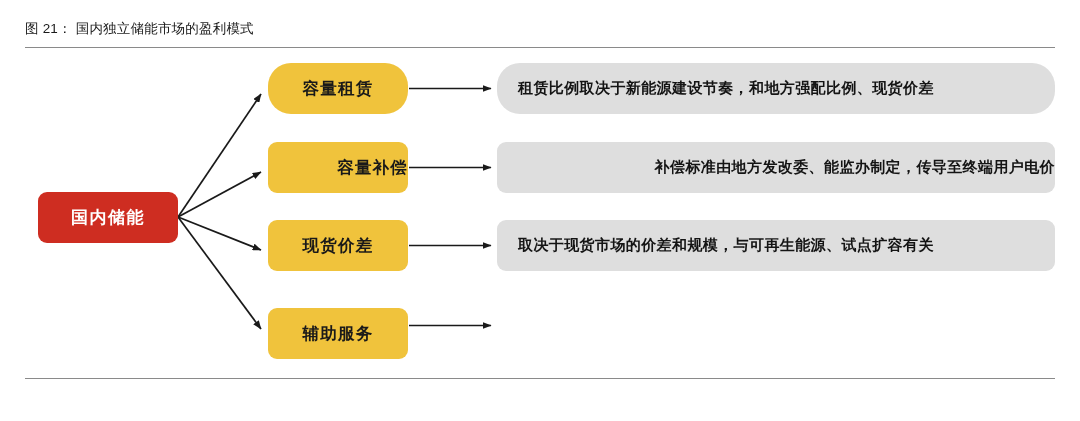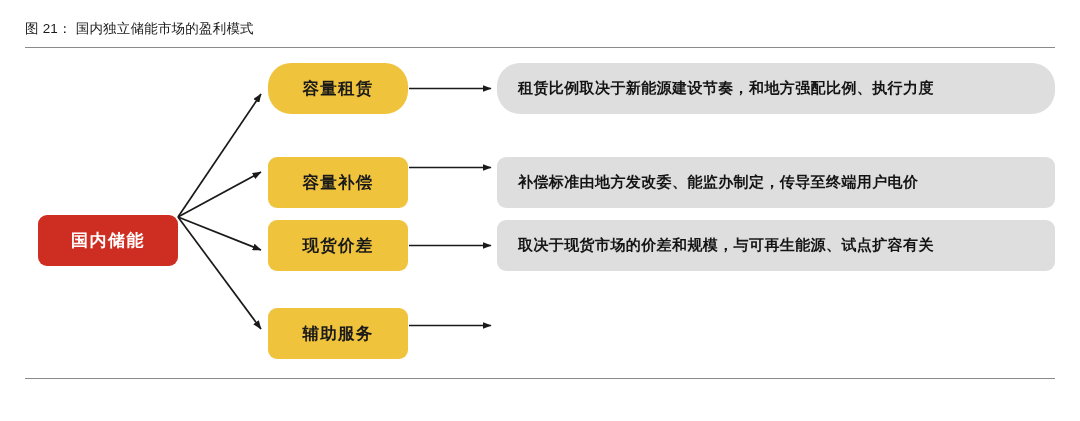--- a/index.html
+++ b/index.html
@@ -89,21 +89,20 @@
   }
 
   .node-root {
     left: 38px;
     top: 142px;
     width: 140px;
     height: 51px;
     background: #CE2D21;
     border-radius: 9px;
     justify-content: center;
-    margin-top: 23px;
   }
   .node-root .node-label {
     color: #ffffff;
     font-size: 17px;
     font-weight: bold;
     letter-spacing: 1.5px;
   }
 
   .node-mid {
     left: 268px;
@@ -132,21 +131,21 @@
   .node-desc .node-label {
     color: #141414;
     font-size: 15px;
     font-weight: bold;
     letter-spacing: 0.4px;
     white-space: nowrap;
   }
 
   
   .row-0 { top: 13px; border-radius: 23px; }
-  .row-1 { top: 107px; }
+  .row-1 { top: 92px; justify-content: flex-end; }
   .row-2 { top: 170px; }
   .row-3 { top: 258px; justify-content: center; }
 </style>
 </head>
 <body>
 
 <div id="page">
 
   <div class="fig-caption">图 21： 国内独立储能市场的盈利模式</div>
 
@@ -183,21 +182,21 @@
       <span class="node-label">容量补偿</span>
     </div>
     <div class="node node-mid row-2">
       <span class="node-label">现货价差</span>
     </div>
     <div class="node node-mid row-3">
       <span class="node-label">辅助服务</span>
     </div>
 
     <div class="node node-desc row-0">
-      <span class="node-label">租赁比例取决于新能源建设节奏，和地方强配比例、执行力度</span>
+      <span class="node-label">租赁比例取决于新能源建设节奏，和地方强配比例、现货价差</span>
     </div>
     <div class="node node-desc row-1">
       <span class="node-label">补偿标准由地方发改委、能监办制定，传导至终端用户电价</span>
     </div>
     <div class="node node-desc row-2">
       <span class="node-label">取决于现货市场的价差和规模，与可再生能源、试点扩容有关</span>
     </div>
 
   </div>
 

